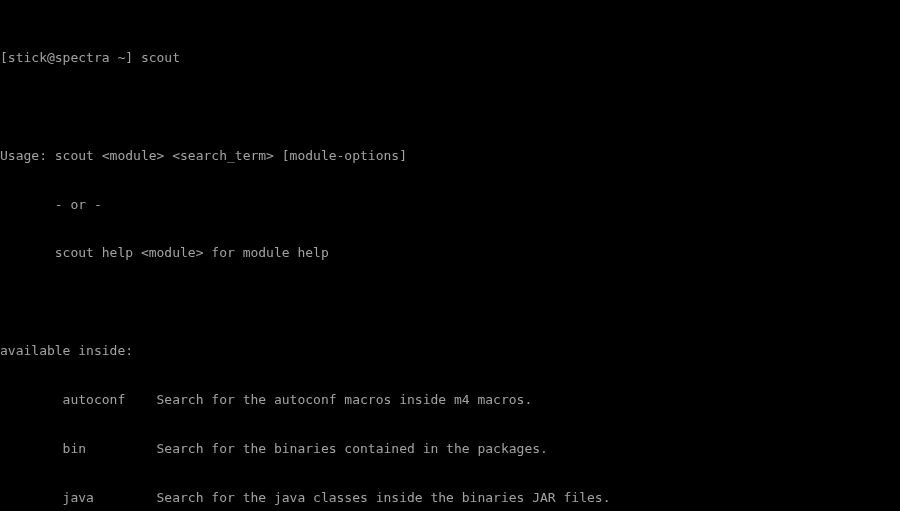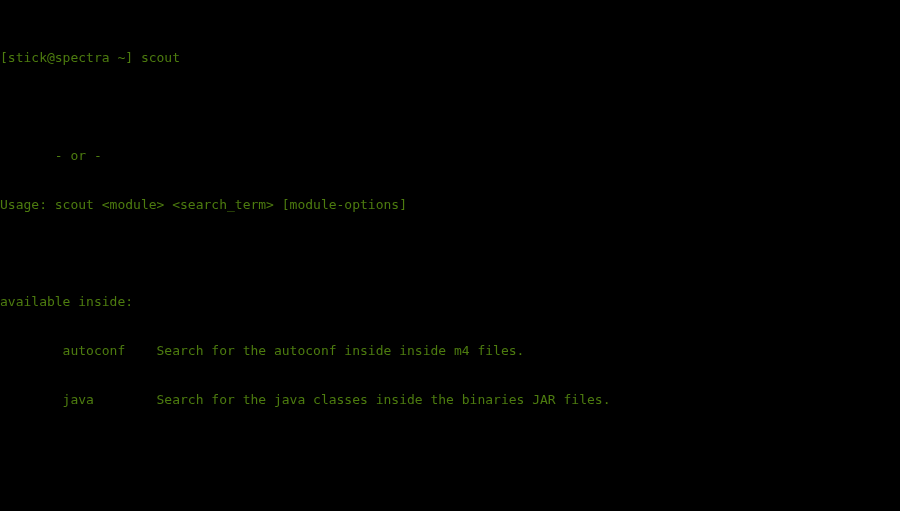--- a/index.html
+++ b/index.html
@@ -25,39 +25,41 @@
     left: 0px;
     top: 1px;
     width: 900px;
     white-space: pre;
     letter-spacing: 0px;
   }
   .line {
     display: block;
     height: 16.3px;
     white-space: pre;
-    color: #4d7c0f;
+    color: #a3a3a3;
   }
   .line.blank {
     color: transparent;
   }
 </style>
 </head>
 <body>
 
 <div id="terminal">
   <div id="screen">
 
     <span class="line">[stick@spectra ~] scout</span>
     <span class="line blank"></span>
+    <span class="line">Usage: scout &lt;module&gt; &lt;search_term&gt; [module-options]</span>
     <span class="line">       - or -</span>
-    <span class="line">Usage: scout &lt;module&gt; &lt;search_term&gt; [module-options]</span>
+    <span class="line">       scout help &lt;module&gt; for module help</span>
     <span class="line blank"></span>
     <span class="line">available inside:</span>
-    <span class="line">        autoconf    Search for the autoconf inside inside m4 files.</span>
+    <span class="line">        autoconf    Search for the autoconf macros inside m4 macros.</span>
+    <span class="line">        bin         Search for the binaries contained in the packages.</span>
     <span class="line">        java        Search for the java classes inside the binaries JAR files.</span>
     
 
     
     
     
     
     
     
     

